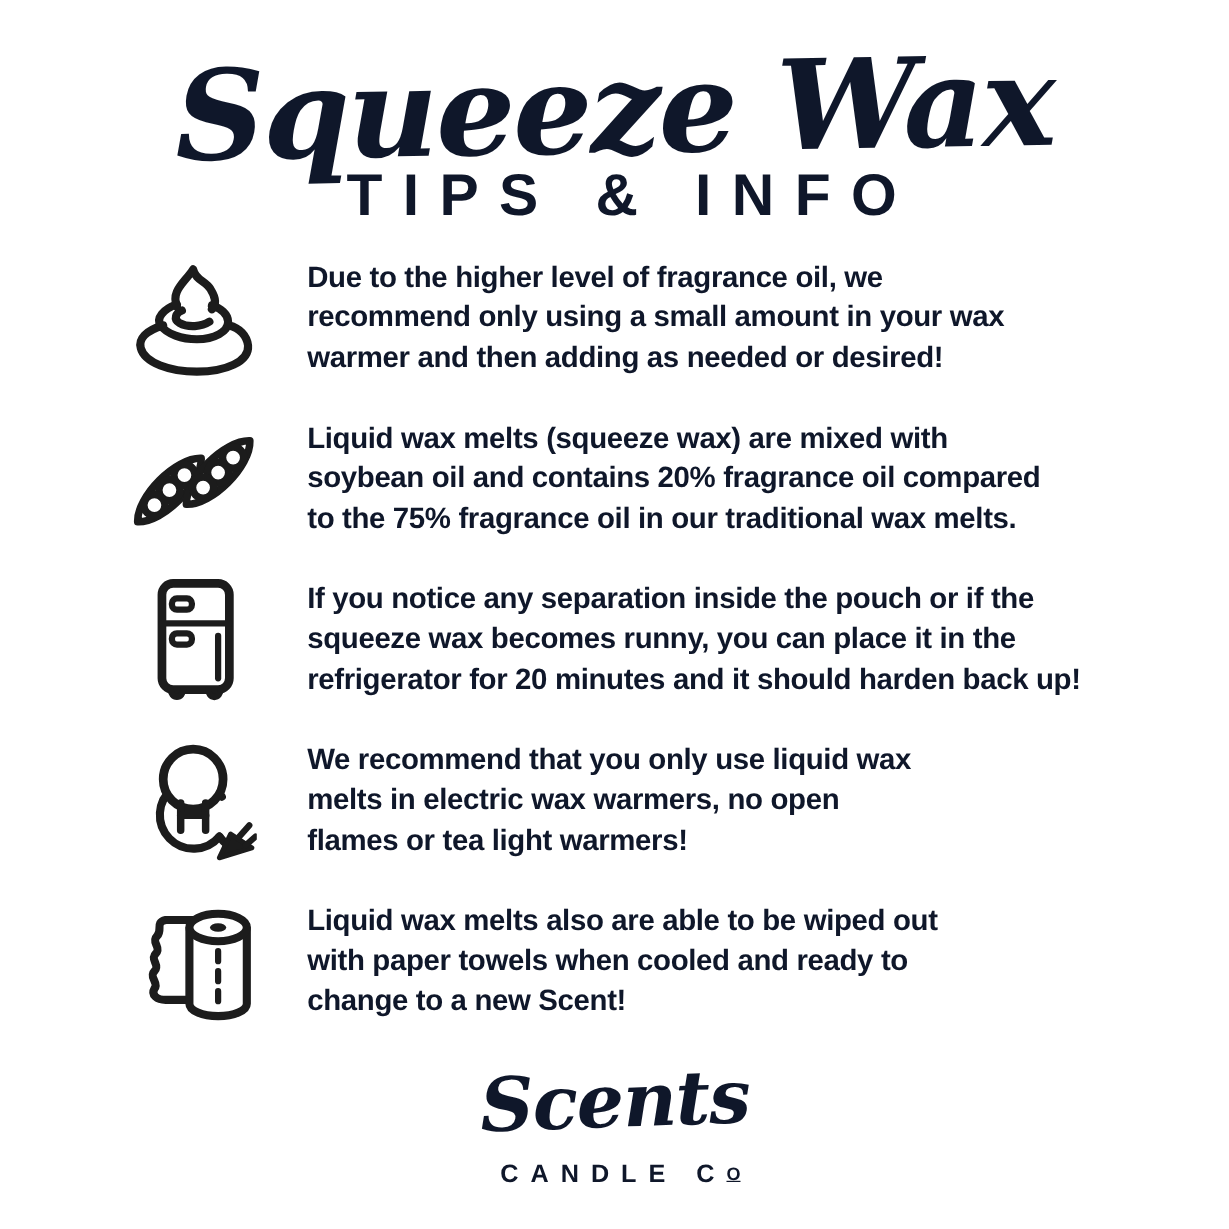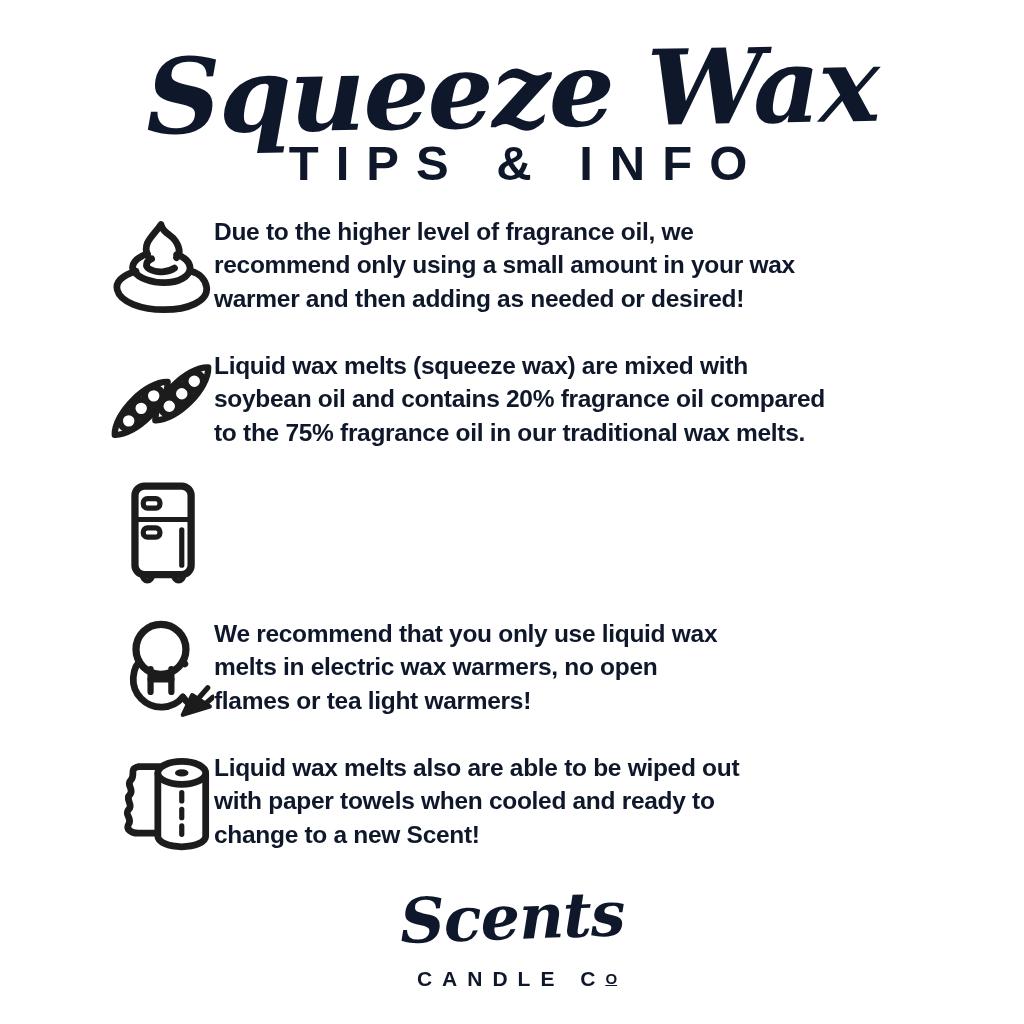--- a/index.html
+++ b/index.html
@@ -29,20 +29,21 @@
     font-size:49px;
     letter-spacing:17px;
     text-indent:17px;
     padding-left:12px;
   }
   
   .tips{margin:22px 60px 0 110px;}
   .tip-row{
     display:flex;
     align-items:center;
+    gap:42px;
     margin-bottom:30px;
     min-height:100px;
   }
   .icon-box{
     flex:0 0 104px;
     width:104px;height:104px;
     display:flex;align-items:center;justify-content:center;
   }
   .icon-box svg{width:104px;height:104px;stroke:#1c1c1c;}
   .tip-text{
@@ -131,20 +132,23 @@
         <svg viewBox="0 0 100 100" fill="none" stroke-linecap="round" stroke-linejoin="round">
           <rect x="24" y="5" width="54" height="85" rx="9" stroke-width="7"></rect>
           <line x1="24" y1="37" x2="78" y2="37" stroke-width="5"></line>
           <rect x="32" y="17" width="16" height="9" rx="4" stroke-width="5"></rect>
           <rect x="32" y="45" width="16" height="9" rx="4" stroke-width="5"></rect>
           <line x1="69" y1="47" x2="69" y2="81" stroke-width="5"></line>
           <path d="M31 90 a5 6 0 0 0 10 0" stroke-width="5"></path>
           <path d="M61 90 a5 6 0 0 0 10 0" stroke-width="5"></path>
         </svg>
       </div>
+      <div class="tip-text">If you notice any separation inside the pouch or if the
+squeeze wax becomes runny, you can place it in the
+refrigerator for 20 minutes and it should harden back up!</div>
     </div>
 
     <div class="tip-row">
       <div class="icon-box">
         <svg viewBox="0 0 100 100" fill="none" stroke-linecap="round" stroke-linejoin="round">
           <path d="M72 47 A 27 27 0 1 0 70 79" stroke-width="6.5"></path>
           <circle cx="49" cy="33" r="24" stroke-width="7" fill="#ffffff"></circle>
           <path d="M39 52 L39 74 M59 52 L59 74" stroke-width="6"></path>
           <path d="M39 62 L59 62" stroke-width="6"></path>
           <path d="M70 79 C 74 84 77 87 81 88" stroke-width="6.5"></path>

